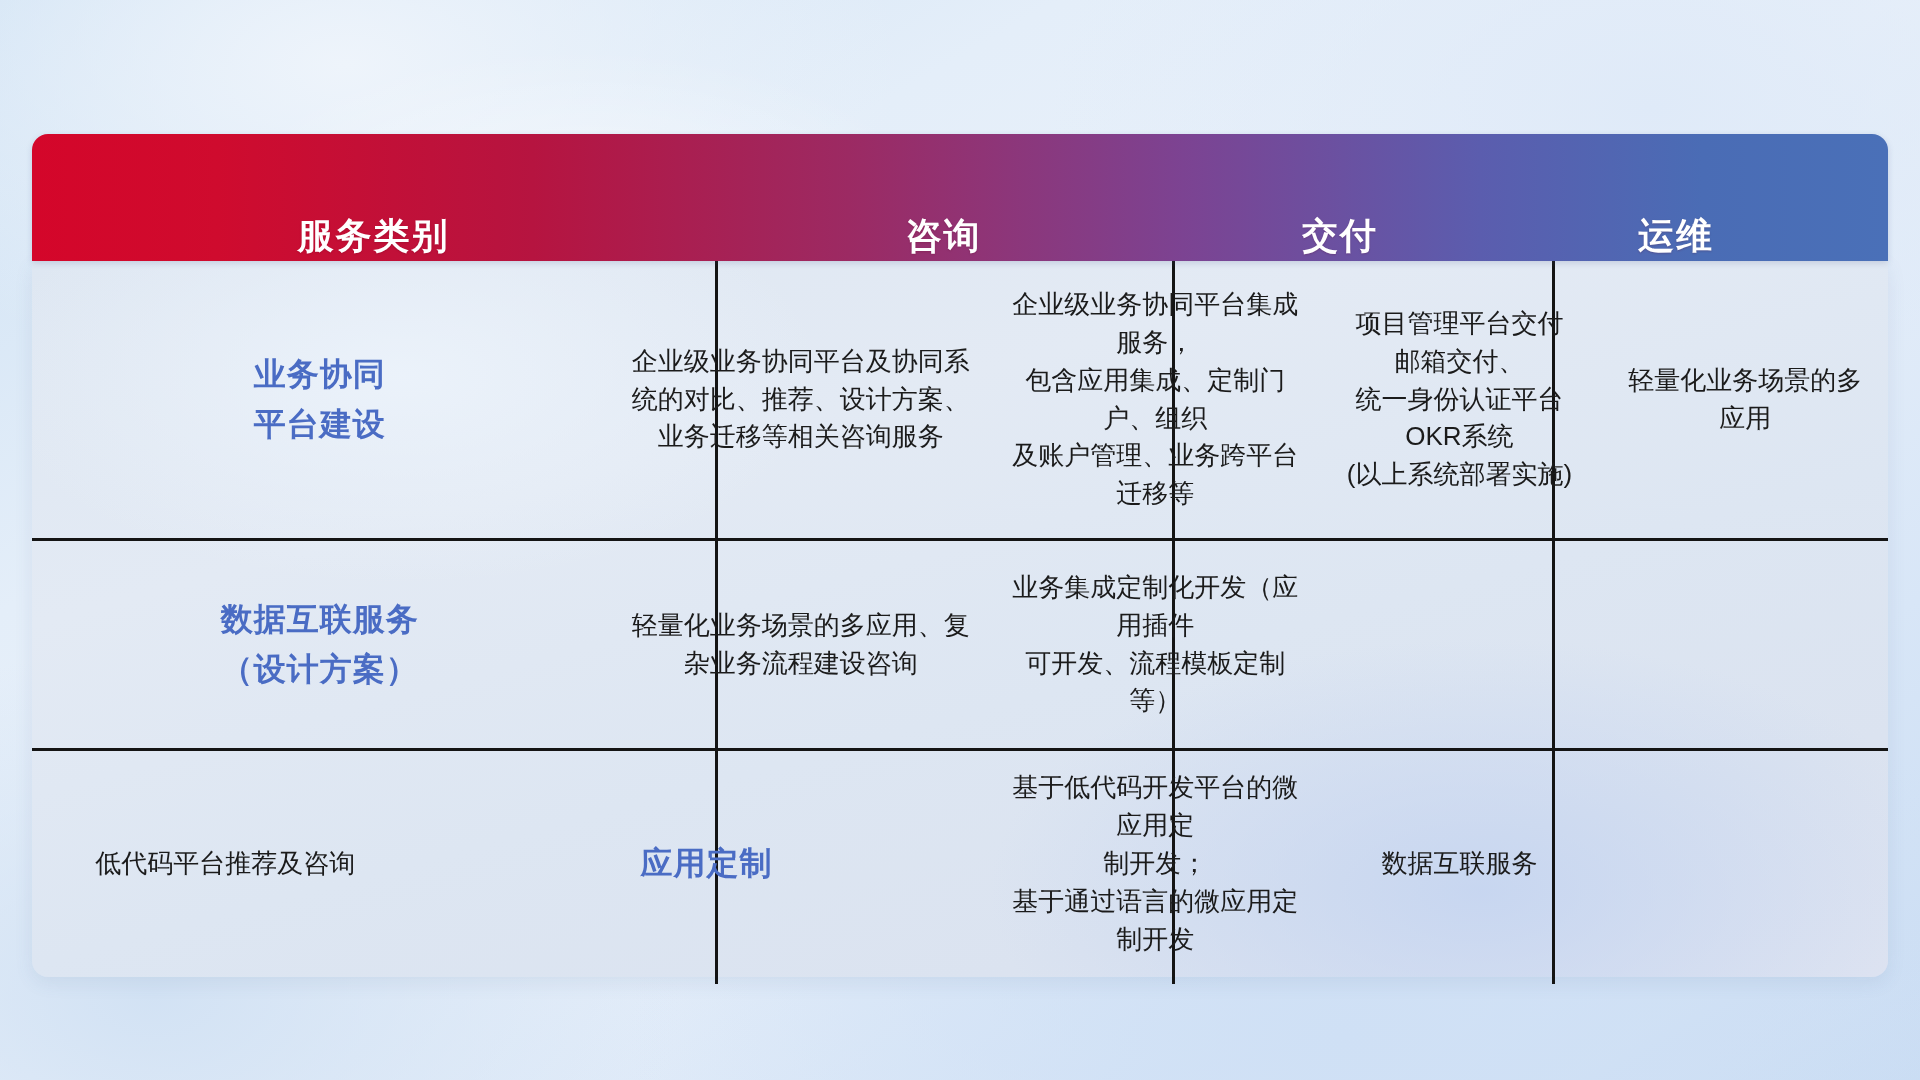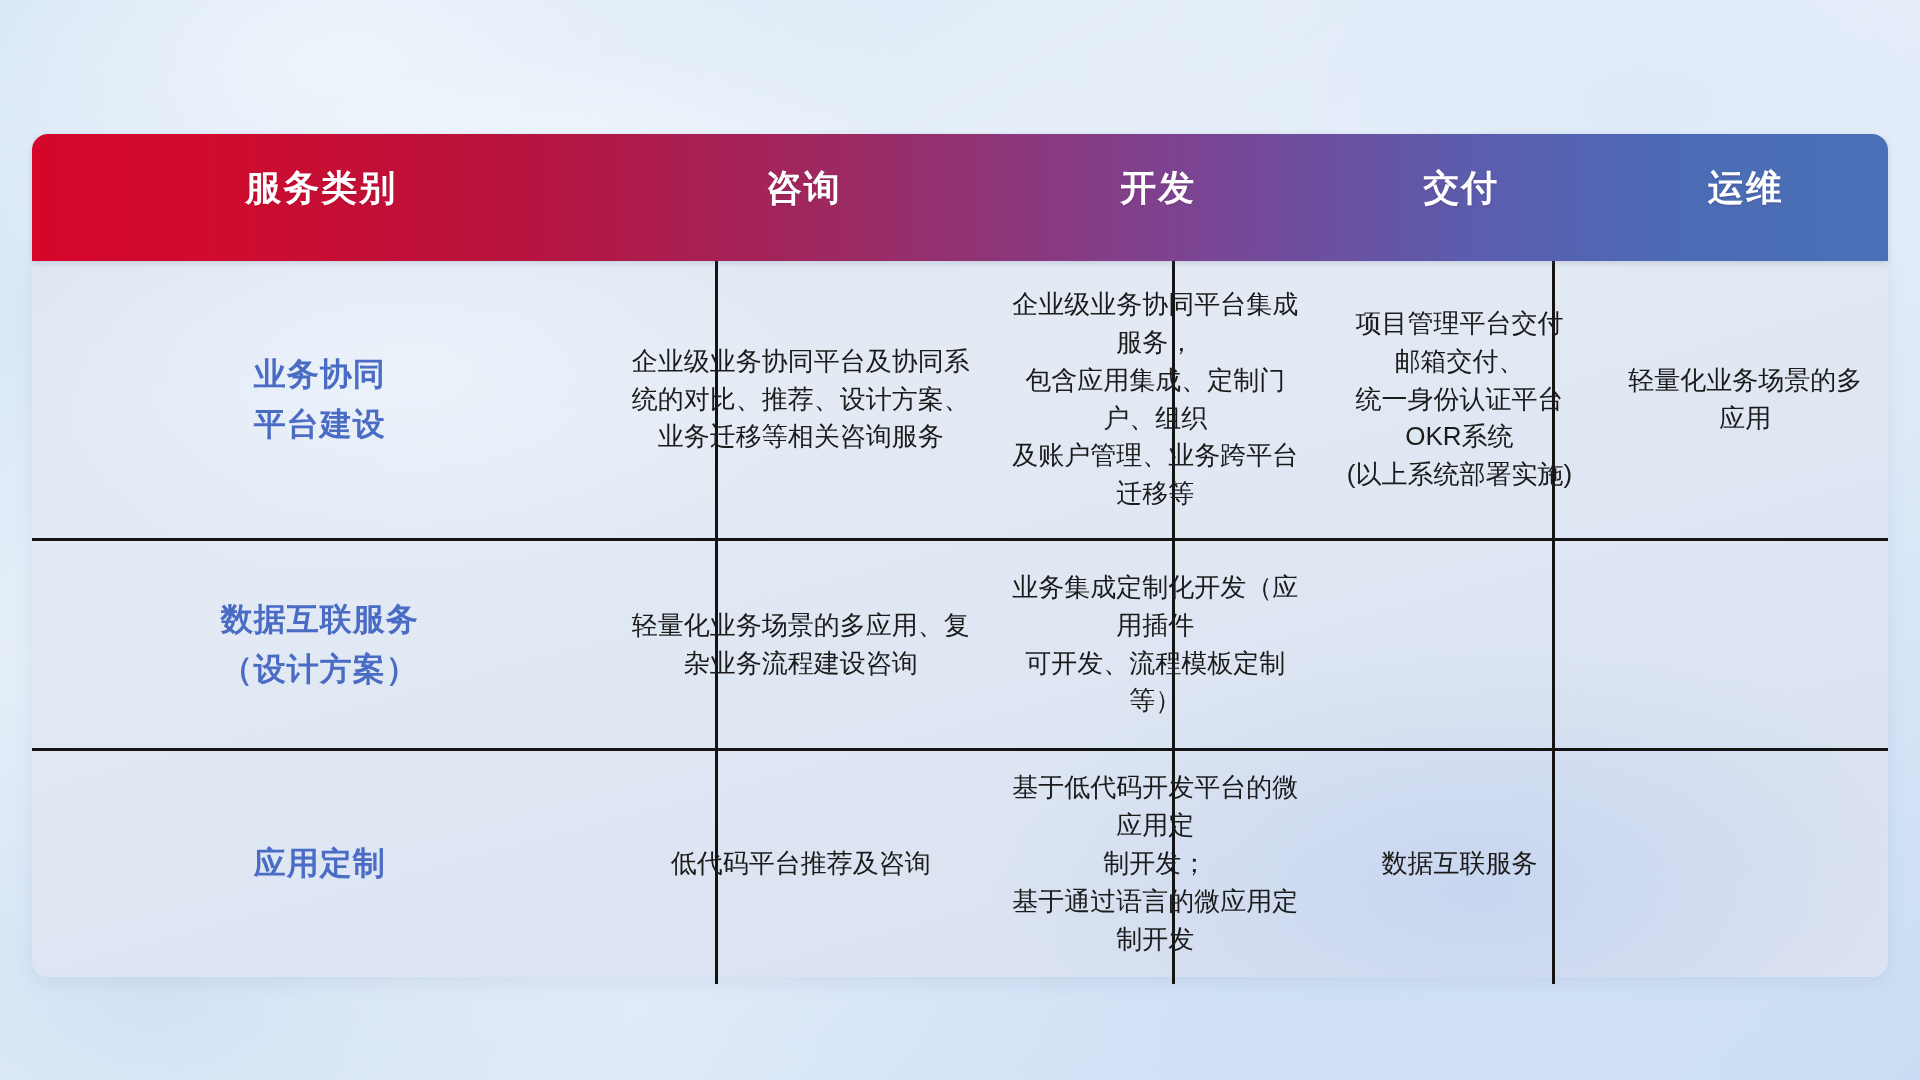--- a/index.html
+++ b/index.html
@@ -56,21 +56,21 @@
         #5b5dae 78%,
         #4a6cb5 90%,
         #4a70b8 100%);
     border-radius: 16px 16px 0 0;
     box-shadow: 0 2px 6px rgba(60,80,130,0.18);
     position: relative;
     z-index: 3;
   }
   .tbl-header .hcell {
     display: flex;
-    align-items: flex-start;
+    align-items: flex-end;
     justify-content: center;
     color: #ffffff;
     font-size: 36px;
     font-weight: bold;
     letter-spacing: 2px;
     text-shadow: 0 1px 2px rgba(90,10,30,0.22);
     box-sizing: border-box;
     margin-top: 30px;
   }
 
@@ -141,23 +141,20 @@
 <div id="page-bg"></div>
 
 <div id="table-card">
 
   <div class="tbl-header">
     <div class="hcell c0">
       <span>服务类别</span>
     </div>
     <div class="hcell c1">
       <span>咨询</span>
-    </div>
-    <div class="hcell c2">
-      <span>开发</span>
     </div>
     <div class="hcell c3">
       <span>交付</span>
     </div>
     <div class="hcell c3">
       <span>运维</span>
     </div>
   </div>
 
   <div class="tbl-body">
@@ -188,22 +185,22 @@
 （设计方案）</div>
       <div class="cell c1">轻量化业务场景的多应用、复
 杂业务流程建设咨询</div>
       <div class="cell c2">业务集成定制化开发（应用插件
 可开发、流程模板定制等）</div>
       <div class="cell c3"></div>
       <div class="cell c3"></div>
     </div>
 
     <div class="tbl-row r3">
+      <div class="cell c1">低代码平台推荐及咨询</div>
       <div class="cell cat c0">应用定制</div>
-      <div class="cell c1">低代码平台推荐及咨询</div>
       <div class="cell c2">基于低代码开发平台的微应用定
 制开发；
 基于通过语言的微应用定制开发</div>
       <div class="cell c3">数据互联服务</div>
       <div class="cell c3"></div>
     </div>
 
   </div>
 </div>
 

